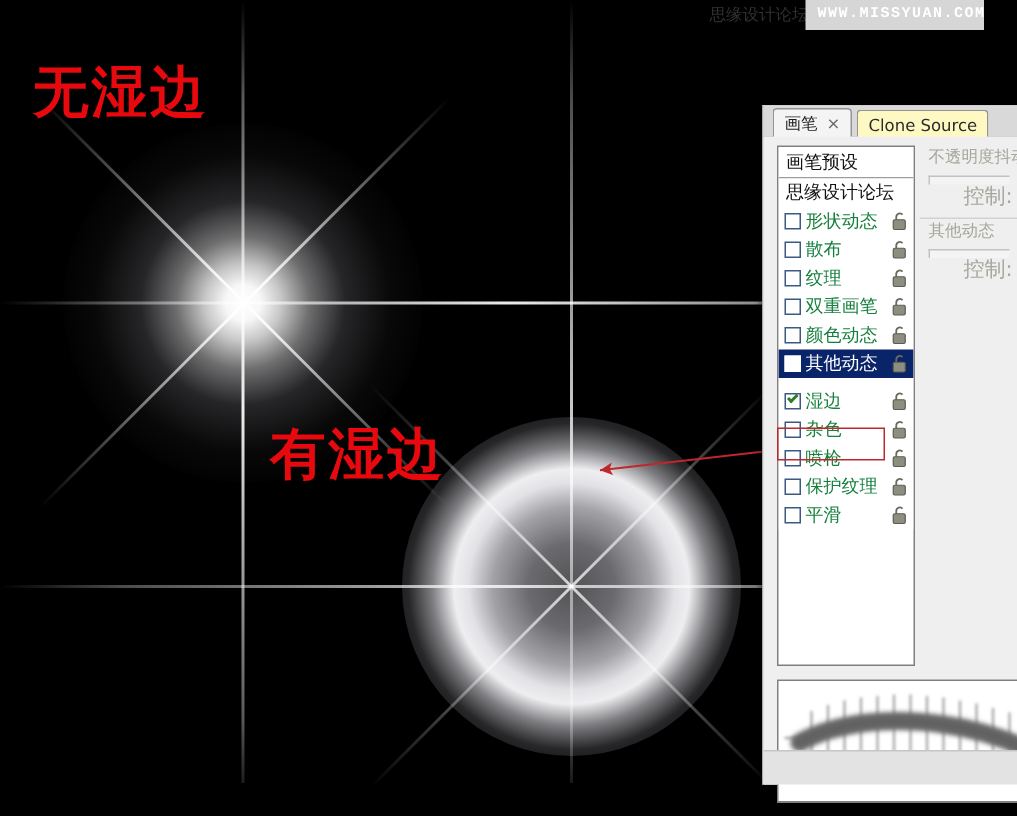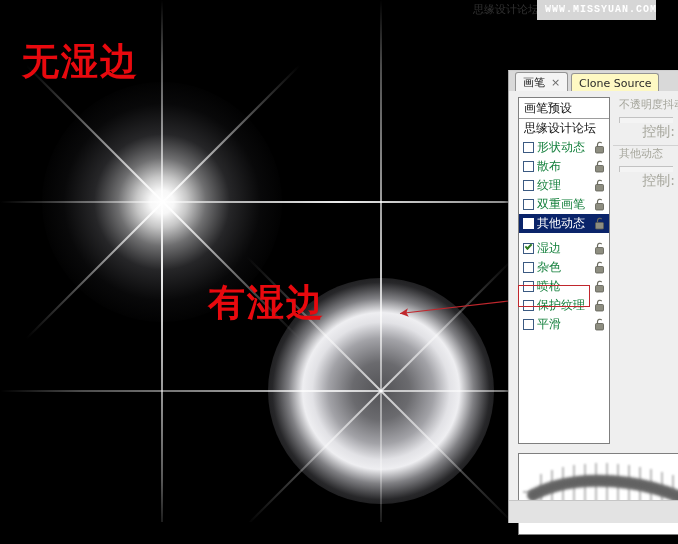--- a/index.html
+++ b/index.html
@@ -48,21 +48,21 @@
     background:linear-gradient(to bottom,rgba(255,255,255,0) 0%,rgba(255,255,255,.35) 12%,rgba(255,255,255,.92) 50%,rgba(255,255,255,.35) 88%,rgba(255,255,255,0) 100%);}
   .ray.d{height:2px;
     background:linear-gradient(to right,rgba(255,255,255,0) 0%,rgba(255,255,255,.25) 15%,rgba(255,255,255,.95) 50%,rgba(255,255,255,.25) 85%,rgba(255,255,255,0) 100%);}
 
   .label{
     position:absolute;color:#e8090e;font-weight:bold;
     font-family:"DejaVu Sans","Liberation Sans",sans-serif;
     letter-spacing:2px;white-space:nowrap;
   }
   .label.a{left:22px;top:37px;font-size:37px;}
-  .label.b{left:208px;top:278px;font-size:37px;}
+  .label.b{left:180px;top:278px;font-size:37px;}
 
   
   .annot{position:absolute;left:0;top:0;width:678px;height:544px;pointer-events:none;}
 
   
   .wm{position:absolute;top:0;left:467px;width:189px;height:20px;display:flex;align-items:center;}
   .wm-cn{position:absolute;left:6px;top:2px;font-size:11px;color:#3a3a3a;font-family:"DejaVu Sans",sans-serif;white-space:nowrap;opacity:.85;}
   .wm-bar{position:absolute;left:70px;top:0;width:119px;height:20px;background:#d6d6d6;}
   .wm-url{position:absolute;left:78px;top:4px;font-size:10px;color:#ffffff;letter-spacing:1px;font-family:Liberation Mono, monospace;font-weight:bold;}
 
@@ -228,20 +228,28 @@
 
         <div class="lb-row">
           <span class="cb"></span>
           <span class="nm">双重画笔</span>
           <svg class="lock" viewBox="0 0 12 13">
               <path d="M3.5 5.5V3.6a2.4 2.4 0 0 1 4.2-1.5" fill="none" stroke="#6a6a5e" stroke-width="1.2"></path>
               <rect x="1.5" y="5.5" width="8" height="6.5" rx="1" fill="#8d8d80" stroke="#5c5c52" stroke-width=".8"></rect>
             </svg>
         </div>
 
+        <div class="lb-row">
+          <span class="cb"></span>
+          <span class="nm">颜色动态</span>
+          <svg class="lock" viewBox="0 0 12 13">
+              <path d="M3.5 5.5V3.6a2.4 2.4 0 0 1 4.2-1.5" fill="none" stroke="#6a6a5e" stroke-width="1.2"></path>
+              <rect x="1.5" y="5.5" width="8" height="6.5" rx="1" fill="#8d8d80" stroke="#5c5c52" stroke-width=".8"></rect>
+            </svg>
+        </div>
 
         <div class="lb-row sel">
           <span class="cb"></span>
           <span class="nm">其他动态</span>
           <svg class="lock" viewBox="0 0 12 13">
               <path d="M3.5 5.5V3.6a2.4 2.4 0 0 1 4.2-1.5" fill="none" stroke="#6a6a5e" stroke-width="1.2"></path>
               <rect x="1.5" y="5.5" width="8" height="6.5" rx="1" fill="#8d8d80" stroke="#5c5c52" stroke-width=".8"></rect>
             </svg>
         </div>
 

